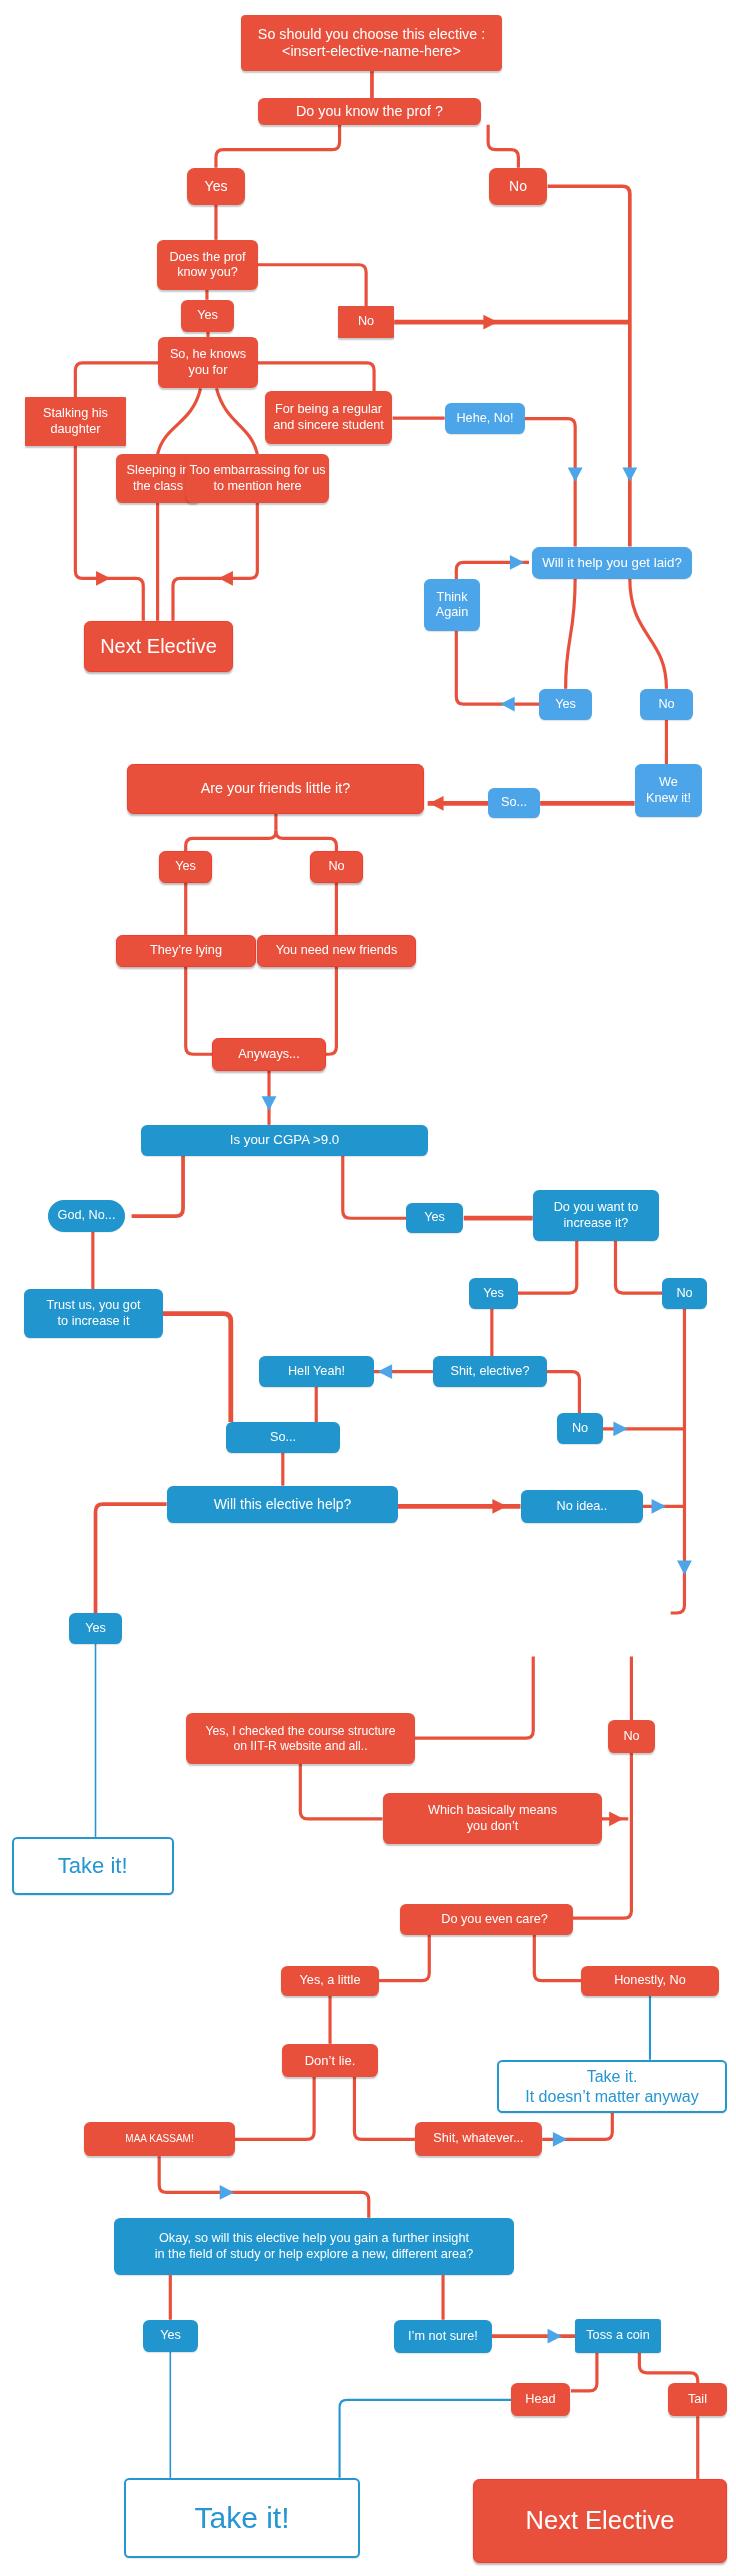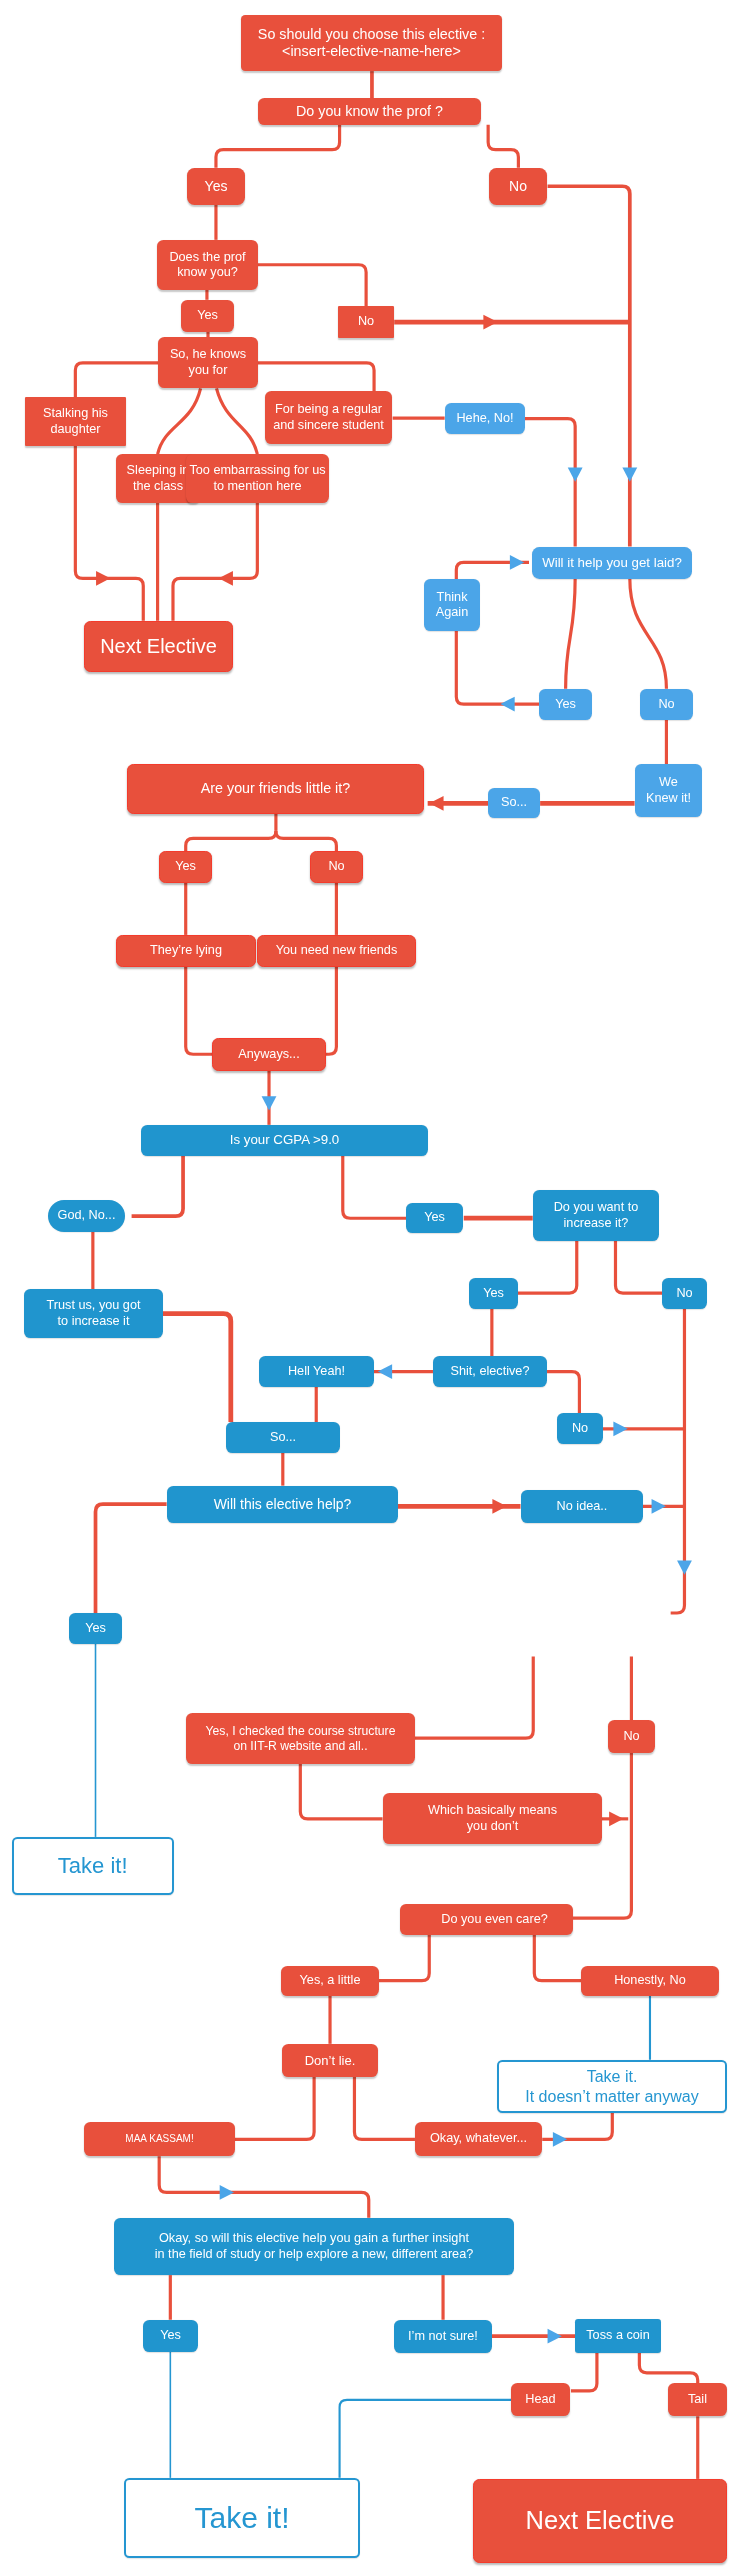--- a/index.html
+++ b/index.html
@@ -180,21 +180,21 @@
     <div class="node s-red" style="left: 383px; top: 1793px; width: 219px; height: 51px; font-size: 12.7px; border-radius: 6.4px;">Which basically means
 you don’t</div>
     <div class="node s-outline" style="left: 11.7px; top: 1837px; width: 162px; height: 58px; font-size: 22px; border-radius: 5.3px;">Take it!</div>
     <div class="node s-red" style="left: 400px; top: 1904px; width: 173px; height: 31px; font-size: 12.7px; border-radius: 6px; padding-left: 16px;">Do you even care?</div>
     <div class="node s-red" style="left: 281px; top: 1966px; width: 98px; height: 30px; font-size: 12.7px; border-radius: 6.4px;">Yes, a little</div>
     <div class="node s-red" style="left: 581px; top: 1966px; width: 138px; height: 30px; font-size: 12.7px; border-radius: 6.4px;">Honestly, No</div>
     <div class="node s-red" style="left: 282px; top: 2044px; width: 96px; height: 33px; font-size: 13px; border-radius: 6.4px;">Don’t lie.</div>
     <div class="node s-outline" style="left: 497px; top: 2060px; width: 230px; height: 53px; font-size: 16px; border-radius: 5.3px;">Take it.
 It doesn’t matter anyway</div>
     <div class="node s-red" style="left: 84px; top: 2122px; width: 151px; height: 34px; font-size: 10px; border-radius: 6.4px;">MAA KASSAM!</div>
-    <div class="node s-red" style="left: 415px; top: 2122px; width: 127px; height: 34px; font-size: 12.7px; border-radius: 6.4px;">Okay, whatever...</div>
+    <div class="node s-red" style="left: 415px; top: 2122px; width: 127px; height: 34px; font-size: 12.7px; border-radius: 6.4px;">Shit, whatever...</div>
     <div class="node s-blue-dark" style="left: 114px; top: 2218px; width: 400px; height: 57px; font-size: 12.7px; border-radius: 6.4px;">Okay, so will this elective help you gain a further insight
 in the field of study or help explore a new,  different area?</div>
     <div class="node s-blue-dark" style="left: 143px; top: 2320px; width: 55px; height: 32px; font-size: 12.7px; border-radius: 6.4px;">Yes</div>
     <div class="node s-blue-dark" style="left: 394px; top: 2320px; width: 98px; height: 33px; font-size: 12.7px; border-radius: 6.4px;">I’m not sure!</div>
     <div class="node s-blue-dark" style="left: 575px; top: 2319px; width: 86px; height: 34px; font-size: 12.7px; border-radius: 3.2px;">Toss a coin</div>
     <div class="node s-red" style="left: 511px; top: 2383px; width: 59px; height: 33px; font-size: 12.7px; border-radius: 6.4px;">Head</div>
     <div class="node s-red" style="left: 668px; top: 2383px; width: 59px; height: 33px; font-size: 12.7px; border-radius: 6.4px;">Tail</div>
     <div class="node s-outline" style="left: 124px; top: 2478px; width: 236px; height: 80px; font-size: 30px; border-radius: 5.3px;">Take it!</div>
     <div class="node s-red-border" style="left: 473px; top: 2479px; width: 254px; height: 84px; font-size: 25.5px; border-radius: 6.4px;">Next Elective</div>
   </div>

